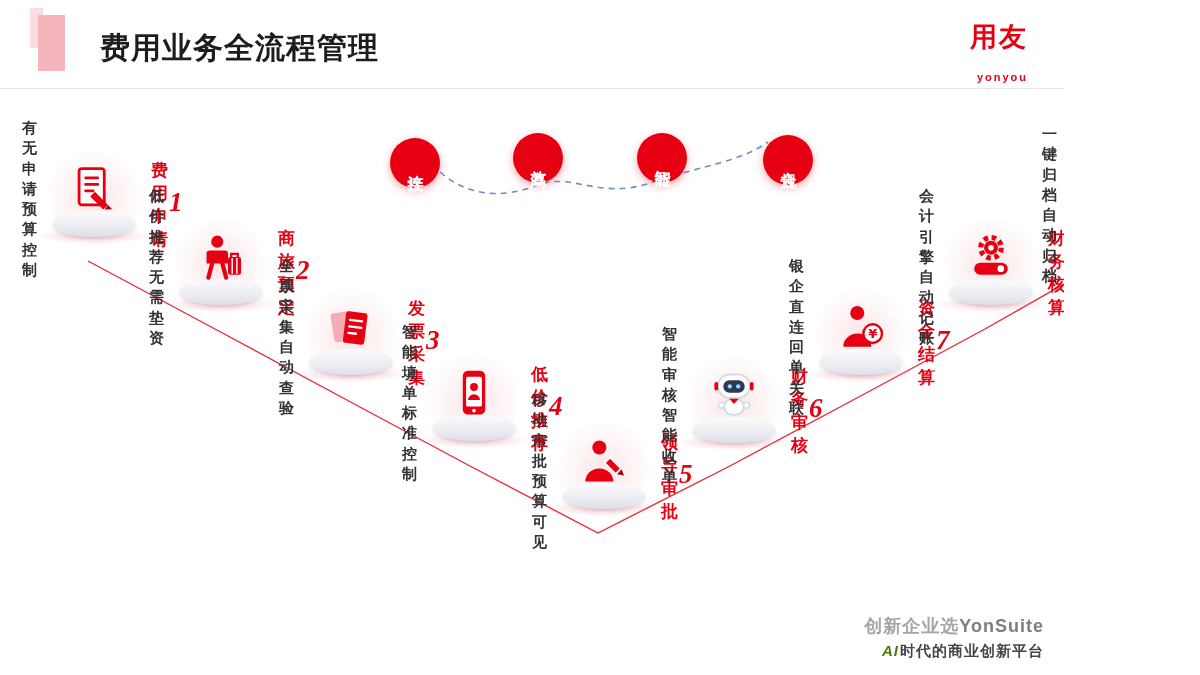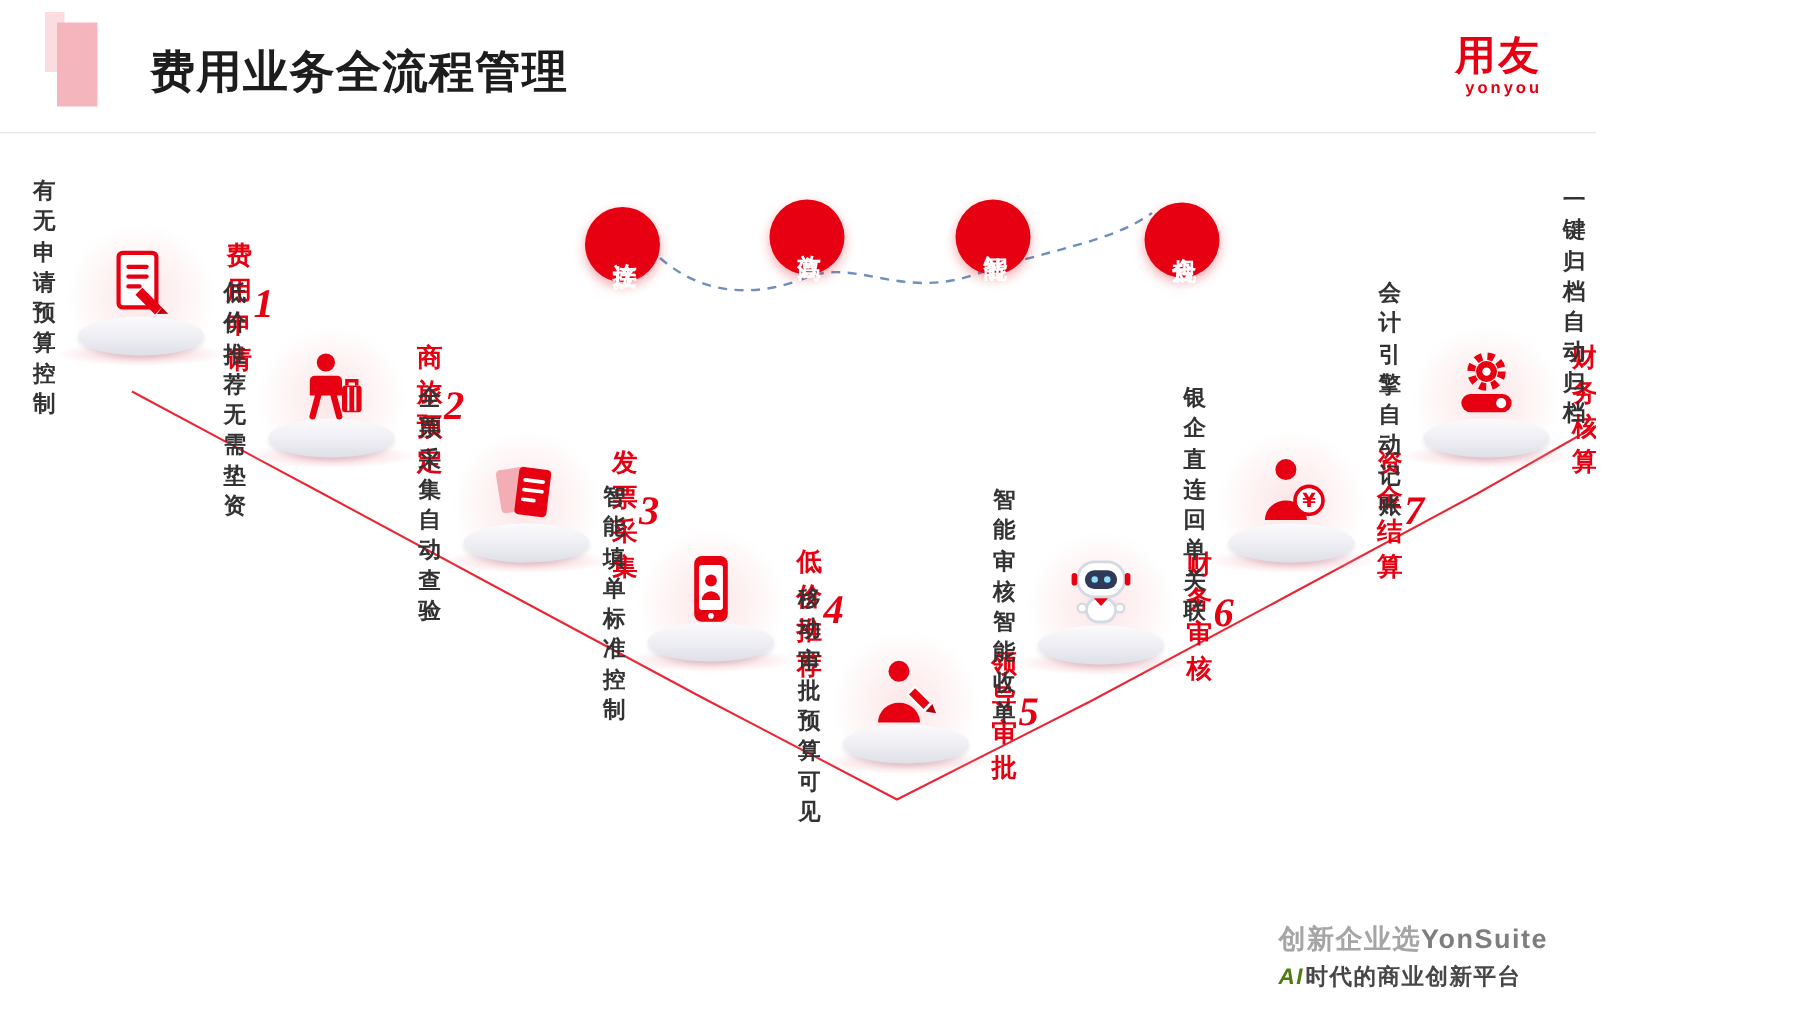--- a/index.html
+++ b/index.html
@@ -5,21 +5,21 @@
   html,body{margin:0;padding:0;background:#fff;}
   .slide{position:relative;width:1064px;height:675px;background:#fff;overflow:hidden;
          font-family:"Liberation Sans","DejaVu Sans",sans-serif;}
   
   .accent{position:absolute;left:38px;top:15px;width:27px;height:56px;background:#F5B5BD;}
   .accent2{position:absolute;left:30px;top:8px;width:13px;height:40px;background:#FBDCE0;}
   .page-title{position:absolute;left:100px;top:28px;margin:0;font-size:30px;font-weight:800;
               color:#1d1d1d;letter-spacing:1px;}
   .logo{position:absolute;right:36px;top:24px;text-align:right;color:#E60012;}
   .logo-main{font-size:27px;font-weight:900;line-height:1;letter-spacing:2px;}
-  .logo-sub{font-size:11px;font-weight:bold;letter-spacing:2px;margin-top:2px;}
+  .logo-sub{font-size:11px;font-weight:bold;letter-spacing:2px;margin-top:20px;}
   .header-rule{position:absolute;left:0;top:88px;width:1200px;height:1px;background:#E7E7E7;}
   
   .badge{position:absolute;width:50px;height:50px;border-radius:50%;background:#E60012;color:#fff;
          display:flex;align-items:center;justify-content:center;font-size:16px;font-weight:bold;
          writing-mode:vertical-lr;text-orientation:upright;letter-spacing:1px;z-index:5;
          box-shadow:0 3px 8px rgba(230,0,18,.35);}
   
   .flow-layer{position:absolute;left:0;top:0;width:1200px;height:675px;z-index:1;pointer-events:none;}
   
   .step{position:absolute;width:132px;display:flex;flex-direction:row;align-items:center;z-index:3;}
@@ -33,21 +33,21 @@
   .step-icon{width:56px;height:56px;position:relative;z-index:2;}
   .pedestal{width:84px;height:26px;margin-top:-7px;border-radius:42px/13px;position:relative;z-index:1;
         background:linear-gradient(180deg,#fbfbfd 0%,#ededf3 55%,#dfdfe8 100%);
         box-shadow:0 2px 3px rgba(120,120,140,.18);}
   .halo{width:114px;height:16px;margin-top:-9px;border-radius:50%;
         background:radial-gradient(closest-side,rgba(238,160,172,.55),rgba(238,160,172,0));}
   .name{margin-top:4px;font-size:17px;font-weight:bold;color:#E60012;letter-spacing:1px;}
   .num{font-size:27px;font-weight:bold;font-style:italic;color:#E60012;line-height:1.1;
        font-family:"Liberation Serif","DejaVu Serif",serif;}
   
-  .footer{position:absolute;right:32px;bottom:14px;text-align:left;z-index:4;}
+  .footer{position:absolute;right:20px;bottom:14px;text-align:right;z-index:4;}
   .f1{font-size:18px;font-weight:bold;color:#A5A5A5;letter-spacing:1px;}
   .f1 .brand{color:#7E7E7E;}
   .f2{font-size:15px;font-weight:bold;color:#474747;margin-top:4px;letter-spacing:1px;}
   .f2 .ai{color:#4d7c0f;font-style:italic;margin-right:1px;}
 </style>
 </head>
 <body>
 
 <svg width="0" height="0" style="position:absolute" aria-hidden="true">
 <defs>

